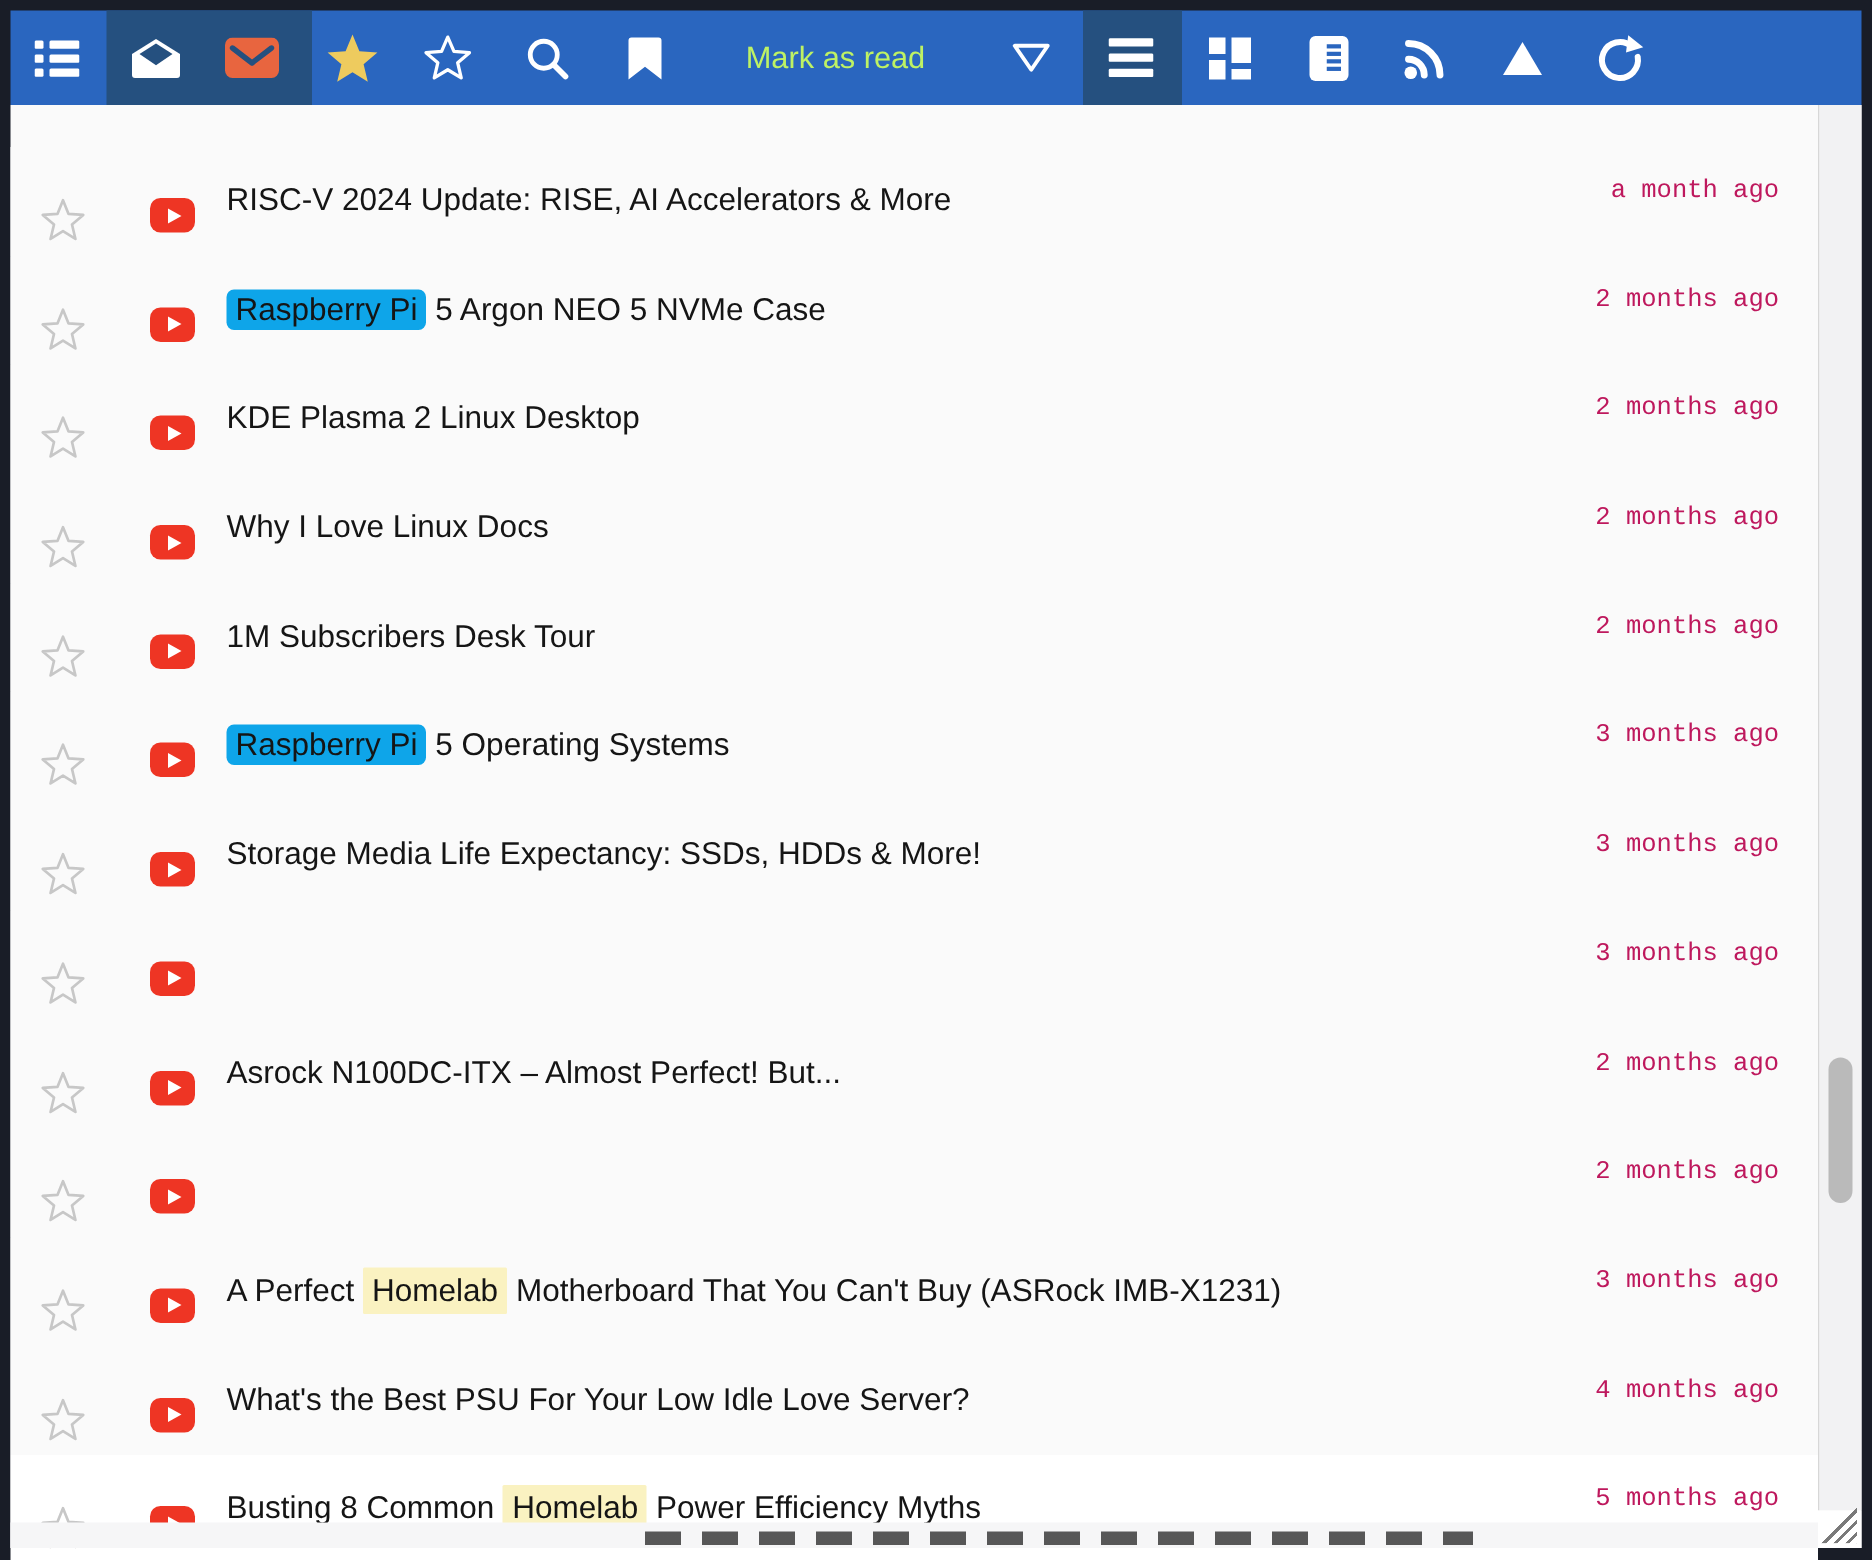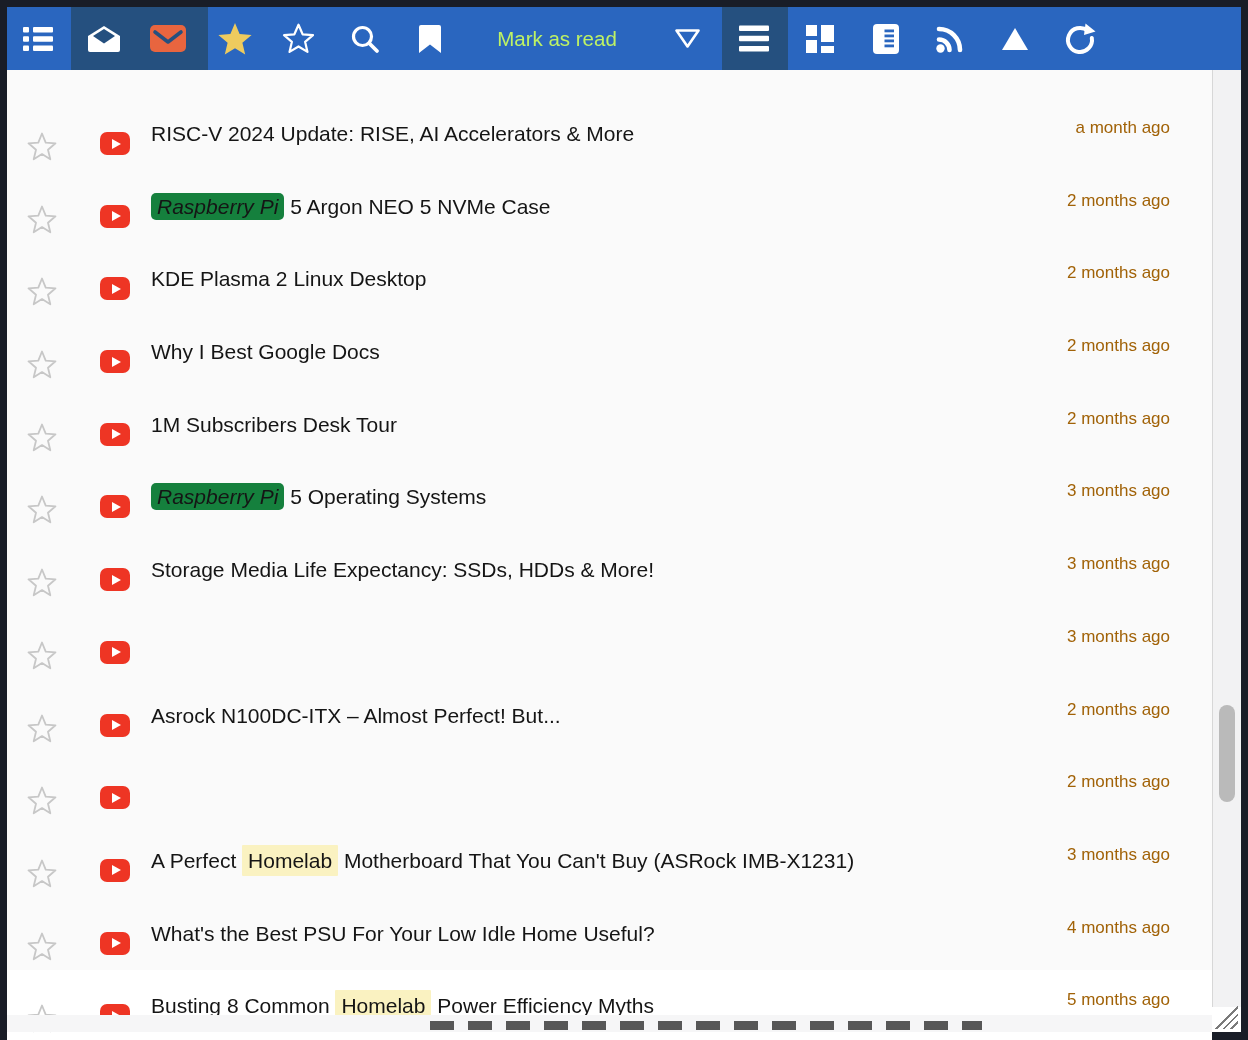--- a/index.html
+++ b/index.html
@@ -40,25 +40,25 @@
     display:flex;align-items:center;justify-content:center;
   }
   .yt-play{
     width:0;height:0;margin-left:2px;
     border-left:9px solid #fff;border-top:5.5px solid transparent;border-bottom:5.5px solid transparent;
   }
   .title{
     position:absolute;left:144px;top:22px;right:150px;
     font-size:21px;line-height:28px;color:#151515;white-space:nowrap;
   }
-  .hl-bright{background:#15803d;border-radius:5px;padding:2px 6px;font-style:italic;}
+  .hl-bright{background:#0ea5e9;border-radius:5px;padding:2px 6px;}
   .hl-pale{background:#faf2c1;border-radius:1px;padding:4px 6px;}
   .time{
-    position:absolute;right:42px;top:20px;
-    font-size:17px;color:#a16207;
+    position:absolute;right:26px;top:20px;
+    font-size:17px;color:#be185d;font-family:Liberation Mono, monospace;
   }
   .clipped-row{
     position:absolute;left:0;top:945px;width:1205px;height:17px;background:#f6f6f7;overflow:hidden;
   }
   .clipped-marks{
     position:absolute;left:423px;top:6px;width:552px;height:9px;
     background:repeating-linear-gradient(90deg,#3b3b3b 0 24px,transparent 24px 38px);
     opacity:.85;
   }
   
@@ -228,21 +228,21 @@
         <div class="title"><span>KDE Plasma 2 Linux Desktop</span></div>
         <div class="time">2 months ago</div>
       </div>
       <div class="row">
         <svg class="row-star" width="30" height="30" viewBox="0 0 30 30">
           <path d="M15 2.5 L18.7 11.6 L28.5 12.3 L21 18.7 L23.3 28.3 L15 23.1 L6.7 28.3 L9 18.7 L1.5 12.3 L11.3 11.6 Z" fill="none" stroke="#c7c7c7" stroke-width="1.8" stroke-linejoin="round"></path>
         </svg>
         <div class="yt">
           <div class="yt-play"></div>
         </div>
-        <div class="title"><span>Why I Best Google Docs</span></div>
+        <div class="title"><span>Why I Love Linux Docs</span></div>
         <div class="time">2 months ago</div>
       </div>
       <div class="row">
         <svg class="row-star" width="30" height="30" viewBox="0 0 30 30">
           <path d="M15 2.5 L18.7 11.6 L28.5 12.3 L21 18.7 L23.3 28.3 L15 23.1 L6.7 28.3 L9 18.7 L1.5 12.3 L11.3 11.6 Z" fill="none" stroke="#c7c7c7" stroke-width="1.8" stroke-linejoin="round"></path>
         </svg>
         <div class="yt">
           <div class="yt-play"></div>
         </div>
         <div class="title"><span>1M Subscribers Desk Tour</span></div>
@@ -306,21 +306,21 @@
         <div class="title"><span>A Perfect </span><span class="hl-pale">Homelab</span><span> Motherboard That You Can't Buy (ASRock IMB-X1231)</span></div>
         <div class="time">3 months ago</div>
       </div>
       <div class="row">
         <svg class="row-star" width="30" height="30" viewBox="0 0 30 30">
           <path d="M15 2.5 L18.7 11.6 L28.5 12.3 L21 18.7 L23.3 28.3 L15 23.1 L6.7 28.3 L9 18.7 L1.5 12.3 L11.3 11.6 Z" fill="none" stroke="#c7c7c7" stroke-width="1.8" stroke-linejoin="round"></path>
         </svg>
         <div class="yt">
           <div class="yt-play"></div>
         </div>
-        <div class="title"><span>What's the Best PSU For Your Low Idle Home Useful?</span></div>
+        <div class="title"><span>What's the Best PSU For Your Low Idle Love Server?</span></div>
         <div class="time">4 months ago</div>
       </div>
       <div class="row">
         <svg class="row-star" width="30" height="30" viewBox="0 0 30 30">
           <path d="M15 2.5 L18.7 11.6 L28.5 12.3 L21 18.7 L23.3 28.3 L15 23.1 L6.7 28.3 L9 18.7 L1.5 12.3 L11.3 11.6 Z" fill="none" stroke="#c7c7c7" stroke-width="1.8" stroke-linejoin="round"></path>
         </svg>
         <div class="yt">
           <div class="yt-play"></div>
         </div>
         <div class="title"><span>Busting 8 Common </span><span class="hl-pale">Homelab</span><span> Power Efficiency Myths</span></div>

